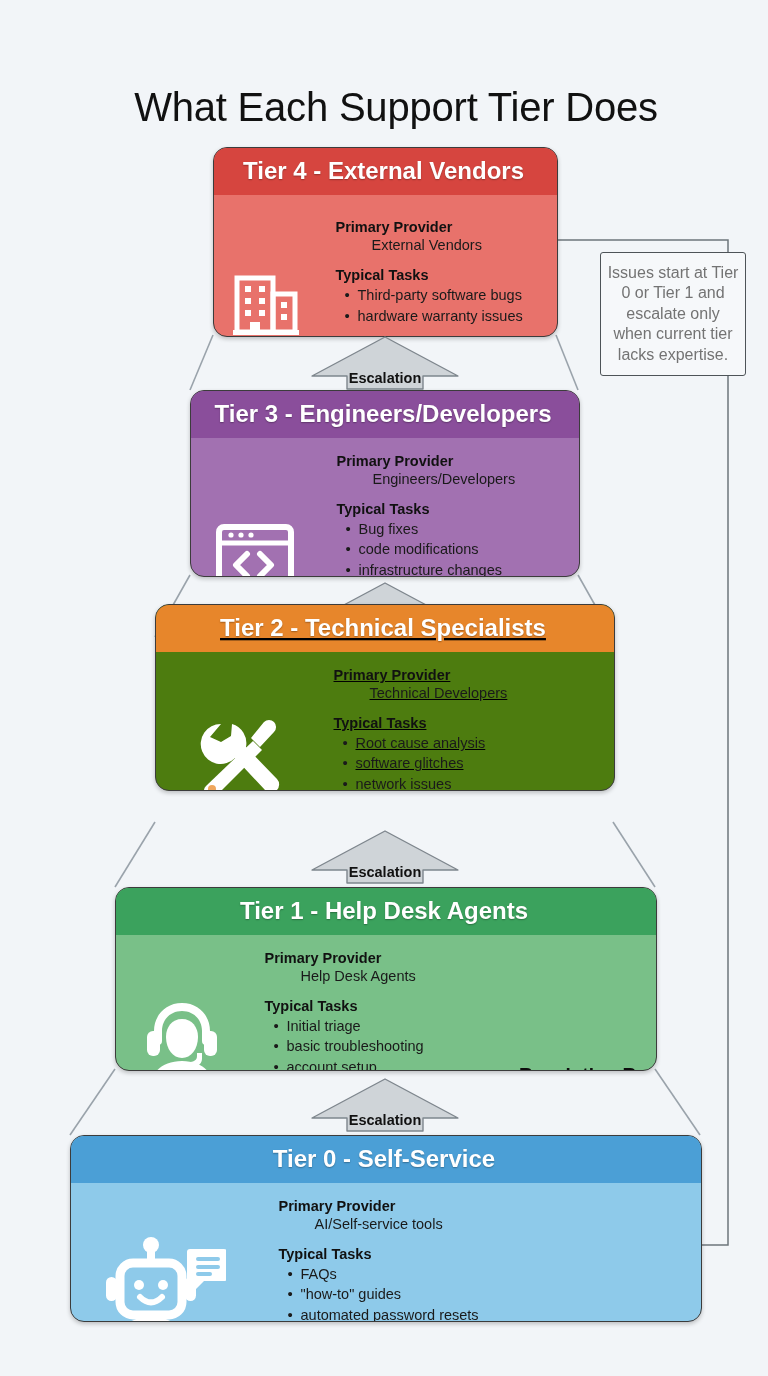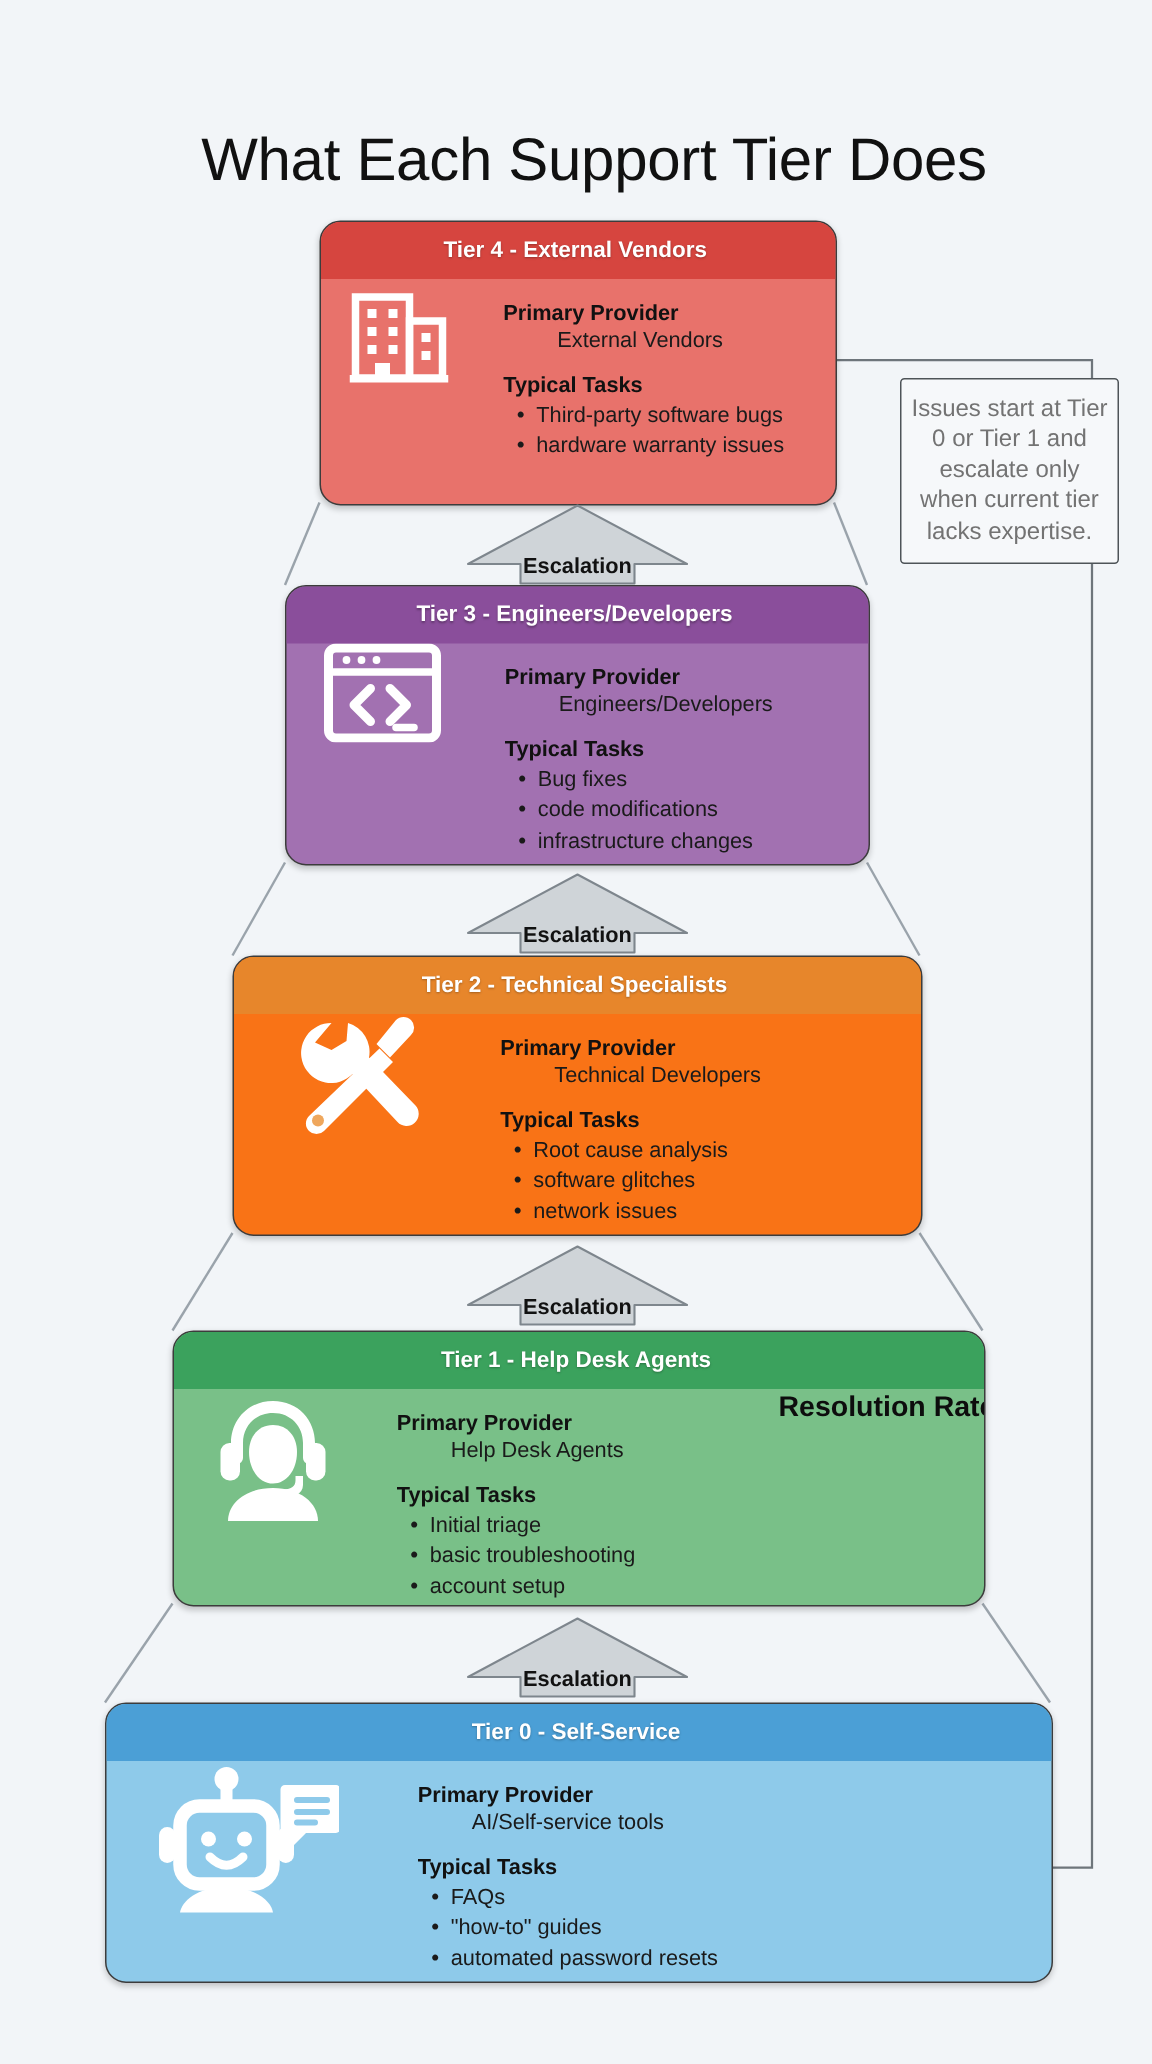--- a/index.html
+++ b/index.html
@@ -51,30 +51,30 @@
     border: 1.6px solid #3c3c3c;
     overflow: hidden;
     box-shadow: 0 2px 4px rgba(0,0,0,0.22);
     display: flex;
     flex-direction: column;
   }
   .tier-header {
     text-align: center;
     color: #ffffff;
     font-weight: bold;
-    font-size: 15px;
+    font-size: 24px;
     line-height: 1;
     padding: 11px 6px 12px 2px;
     text-shadow: 0 1px 1.5px rgba(0,0,0,0.30);
     flex: 0 0 auto;
   }
   .tier-body {
     flex: 1 1 auto;
     display: flex;
-    align-items: flex-start;
+    align-items: flex-end;
     padding: 0;
   }
   .tier-icon {
     flex: 0 0 auto;
     display: flex;
     align-items: center;
     justify-content: center;
   }
   .tier-divider {
     flex: 0 0 auto;
@@ -263,21 +263,21 @@
     </div>
   </div>
 
   <div class="escalation" style="left:310px; top:582px;">
     <svg width="150" height="54" viewBox="0 0 150 54" xmlns="http://www.w3.org/2000/svg">
       <path d="M75,1 L148,40 L113,40 L113,53 L37,53 L37,40 L2,40 Z" fill="#cfd4d8" stroke="#7e868d" stroke-width="1.4" stroke-linejoin="round"></path>
     </svg>
     <div class="esc-label">Escalation</div>
   </div>
 
-  <div class="tier-card" style="left:155px; top:637px; width:458px; height:185px; background:#f97316;">
+  <div class="tier-card" style="left:155px; top:604px; width:458px; height:185px; background:#4d7c0f;text-decoration:underline;">
     <div class="tier-header" style="background:#e7862b;">Tier 2 - Technical Specialists</div>
     <div class="tier-body">
       <div class="tier-icon" style="width:160px;">
         <svg width="90" height="86" viewBox="0 0 90 86" xmlns="http://www.w3.org/2000/svg">
           <g fill="#ffffff">
             <path d="M30 6 a20 20 0 1 0 14 34 l30 32 a8 8 0 0 0 12 -11 l-31 -32 a20 20 0 0 0 -14 -23 l-1 12 -10 6 -11 -5 z"></path>
             <path d="M73 4 a7 7 0 0 1 10 10 l-14 15 -9 -9 z"></path>
             <path d="M62 23 l9 9 -46 46 a7 7 0 0 1 -10 -10 z"></path>
             <circle cx="21" cy="71" r="4" fill="#efa75d"></circle>
           </g>

